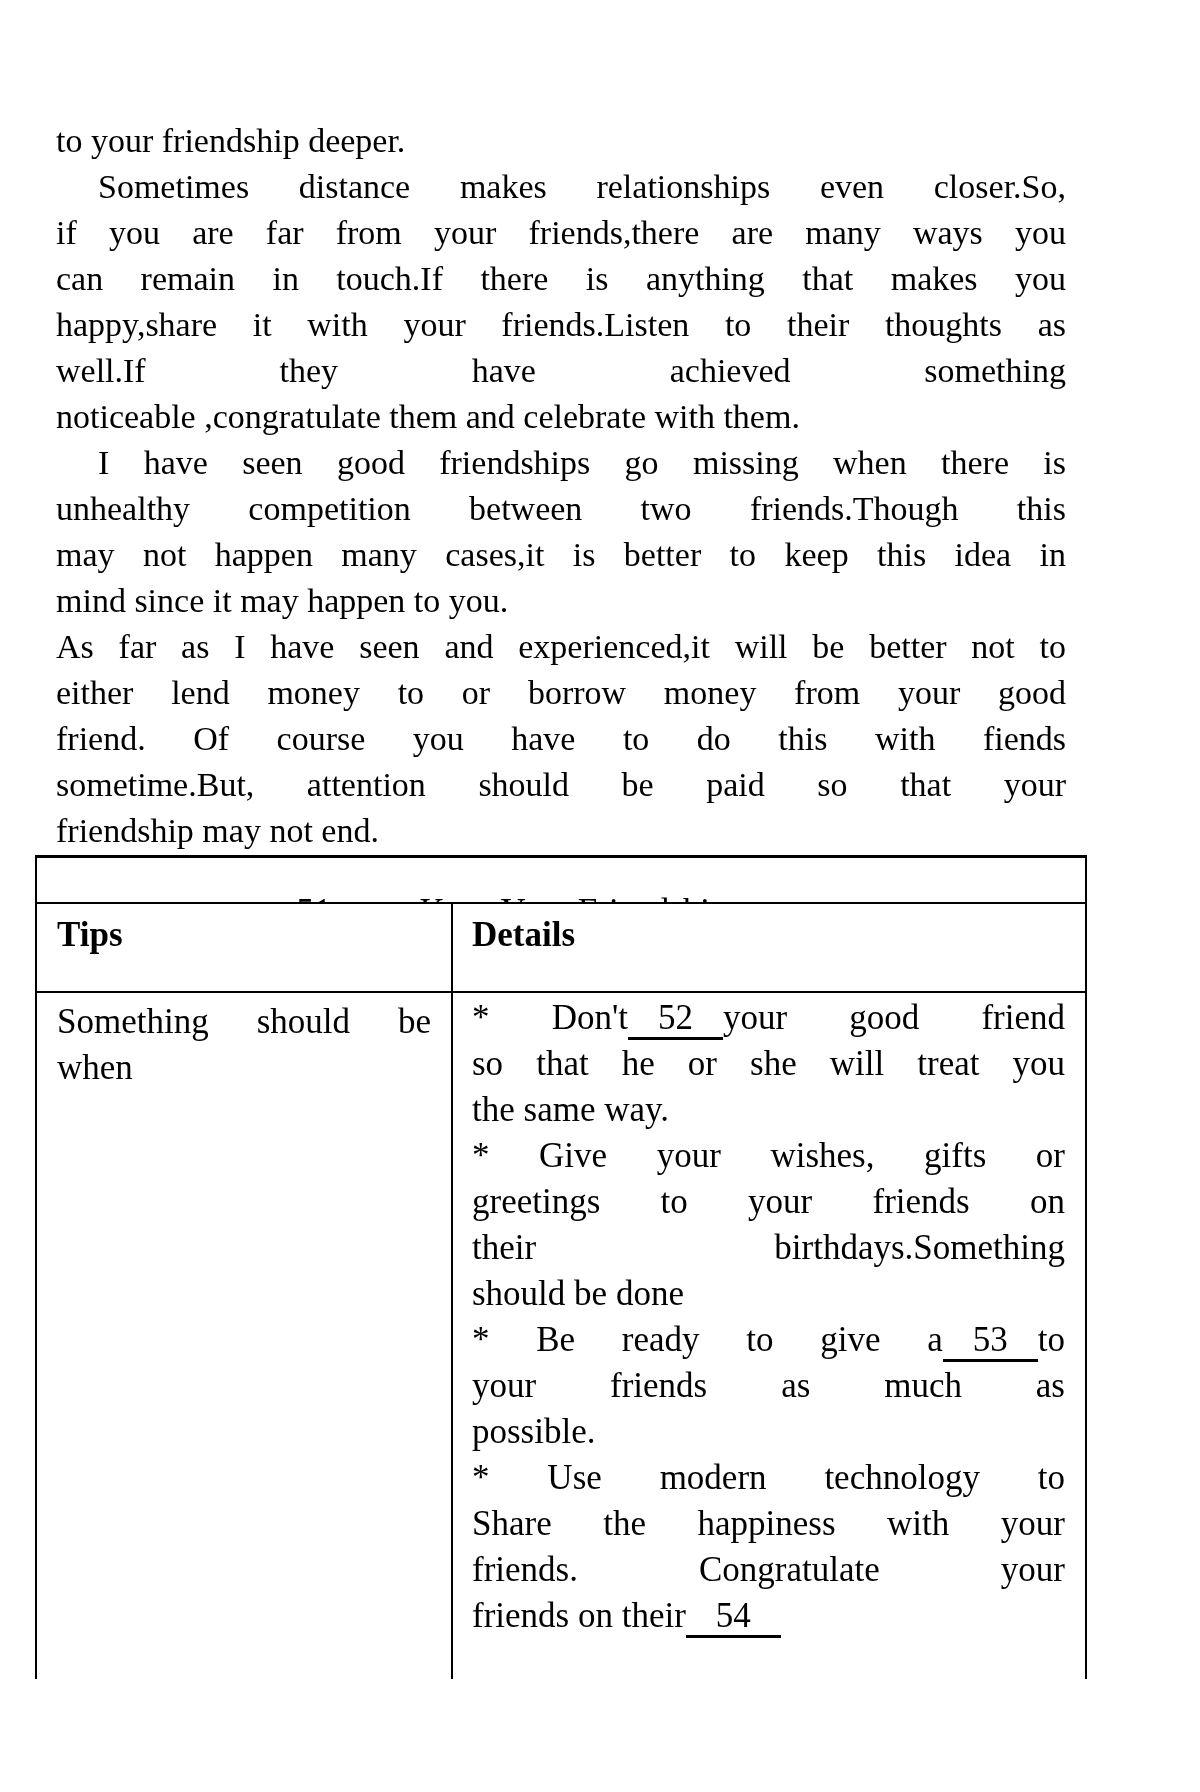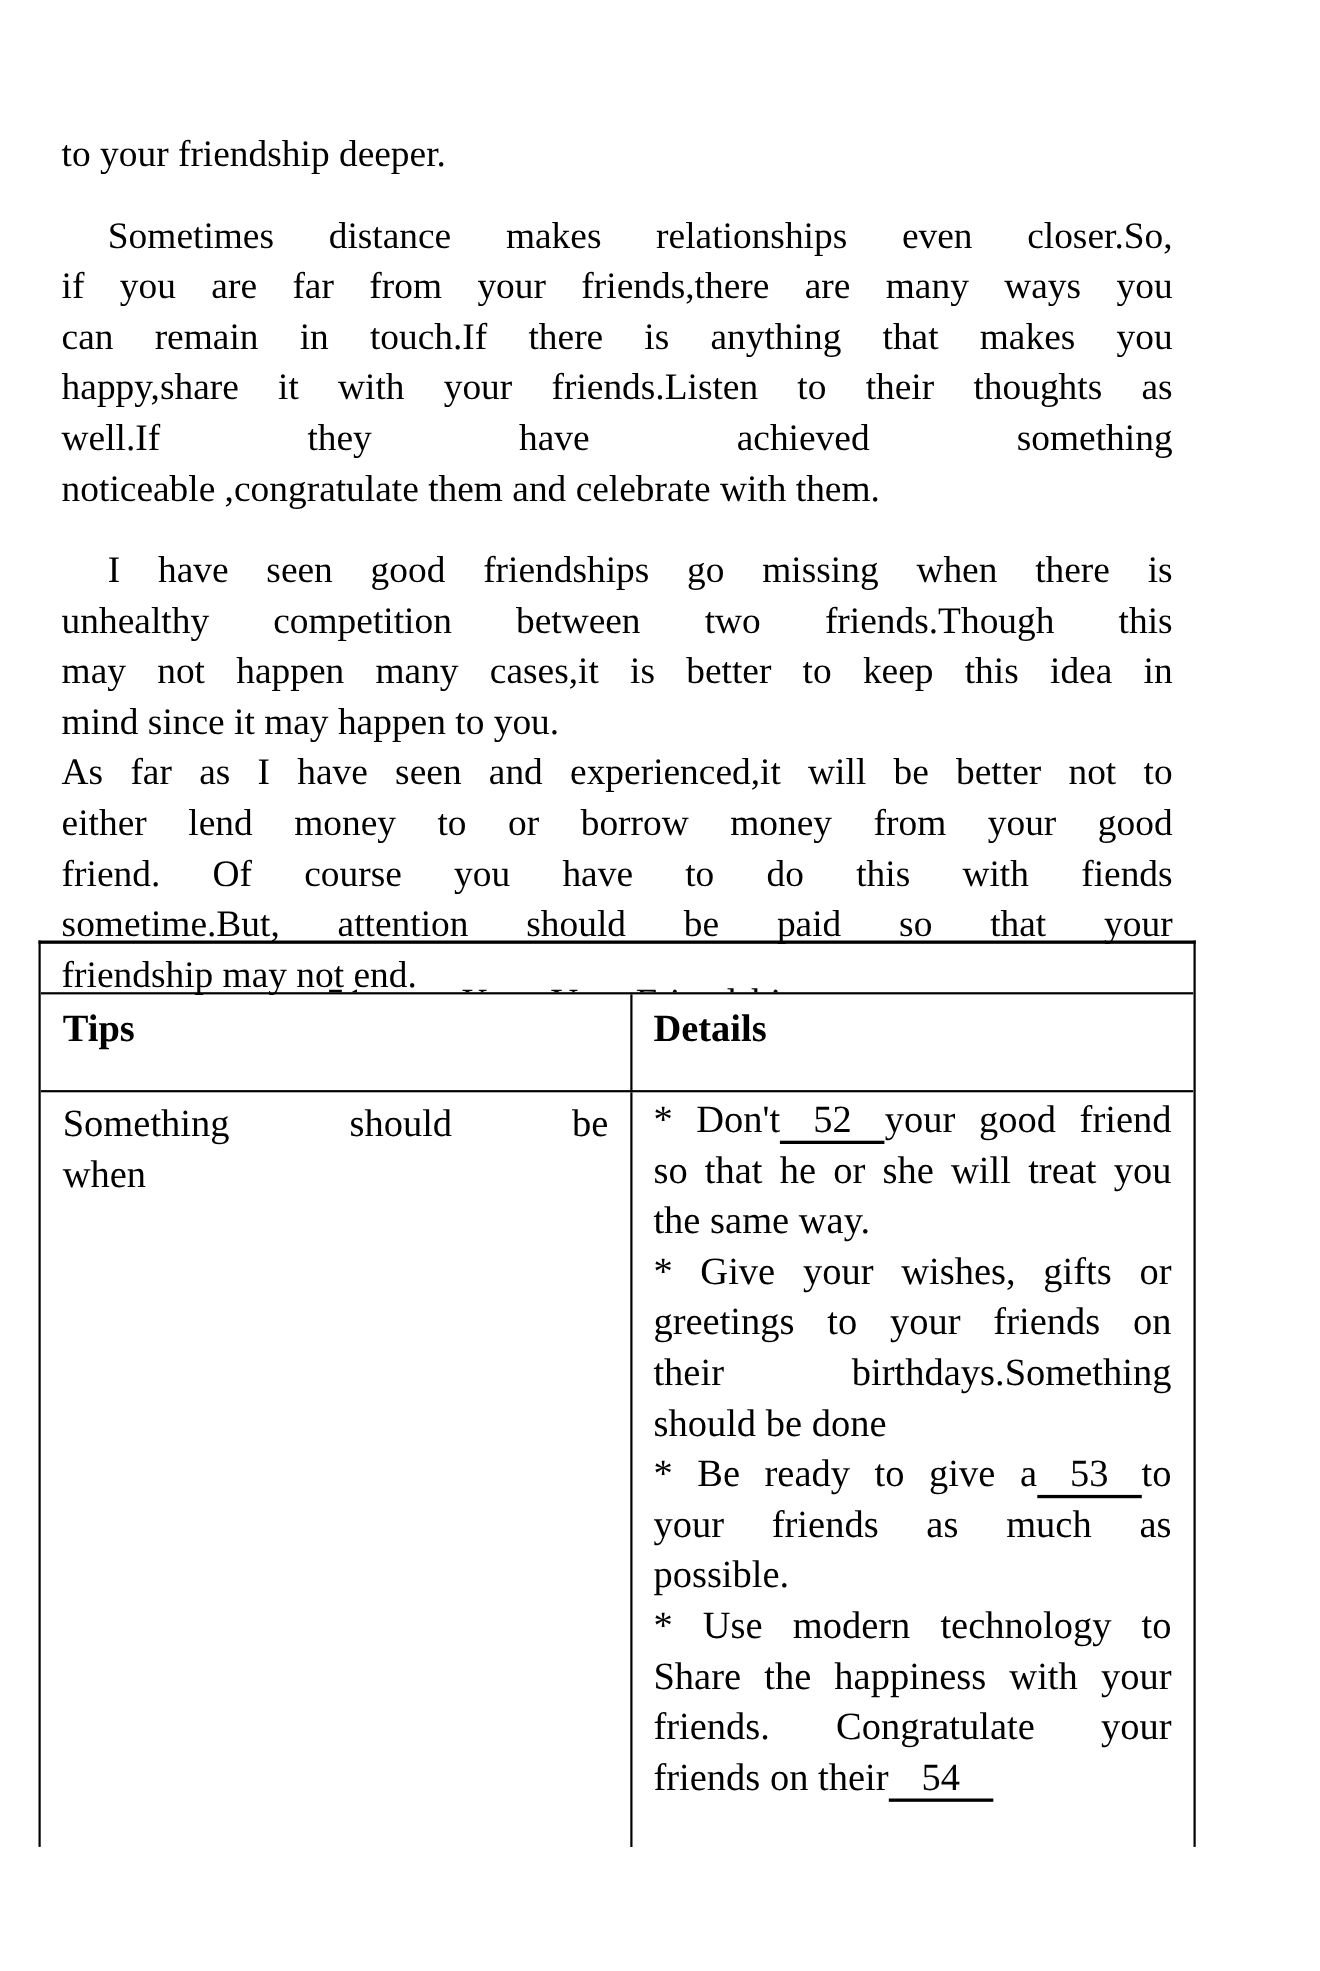--- a/index.html
+++ b/index.html
@@ -20,40 +20,40 @@
   .ln{
     text-align:justify;
     text-align-last:justify;
     -moz-text-align-last:justify;
     height:46px;overflow:visible;white-space:normal;
   }
   .ln.last{
     text-align-last:left;
     -moz-text-align-last:left;
   }
-  .ln.indent{padding-left:42px;margin-top:28px;}
+  .ln.indent{padding-left:42px;}
   
   .ftable{
     position:absolute;left:35px;top:855px;width:1052px;height:824px;
     border:2px solid #000;border-top:3px solid #000;border-bottom:none;
     box-sizing:border-box;
     font-size:35px;line-height:46px;
     overflow:hidden;
   }
   .title-row{
     height:44px;border-bottom:2px solid #000;box-sizing:content-box;
     text-align:center;padding-right:150px;line-height:42px;
     overflow:hidden;
   }
   .trow{display:flex;}
   .header-row{height:87px;border-bottom:2px solid #000;}
   .data-row{height:688px;}
   .cell{box-sizing:border-box;overflow:hidden;}
   .cell-tips{
-    width:538px;border-right:2px solid #000;
+    width:416px;border-right:2px solid #000;
     padding:6px 20px 0 20px;
   }
   .cell-details{
     flex:1;
     padding:2px 20px 0 19px;
   }
   .header-row .cell{font-weight:bold;padding-top:8px;}
   
   .blank{
     display:inline-block;

